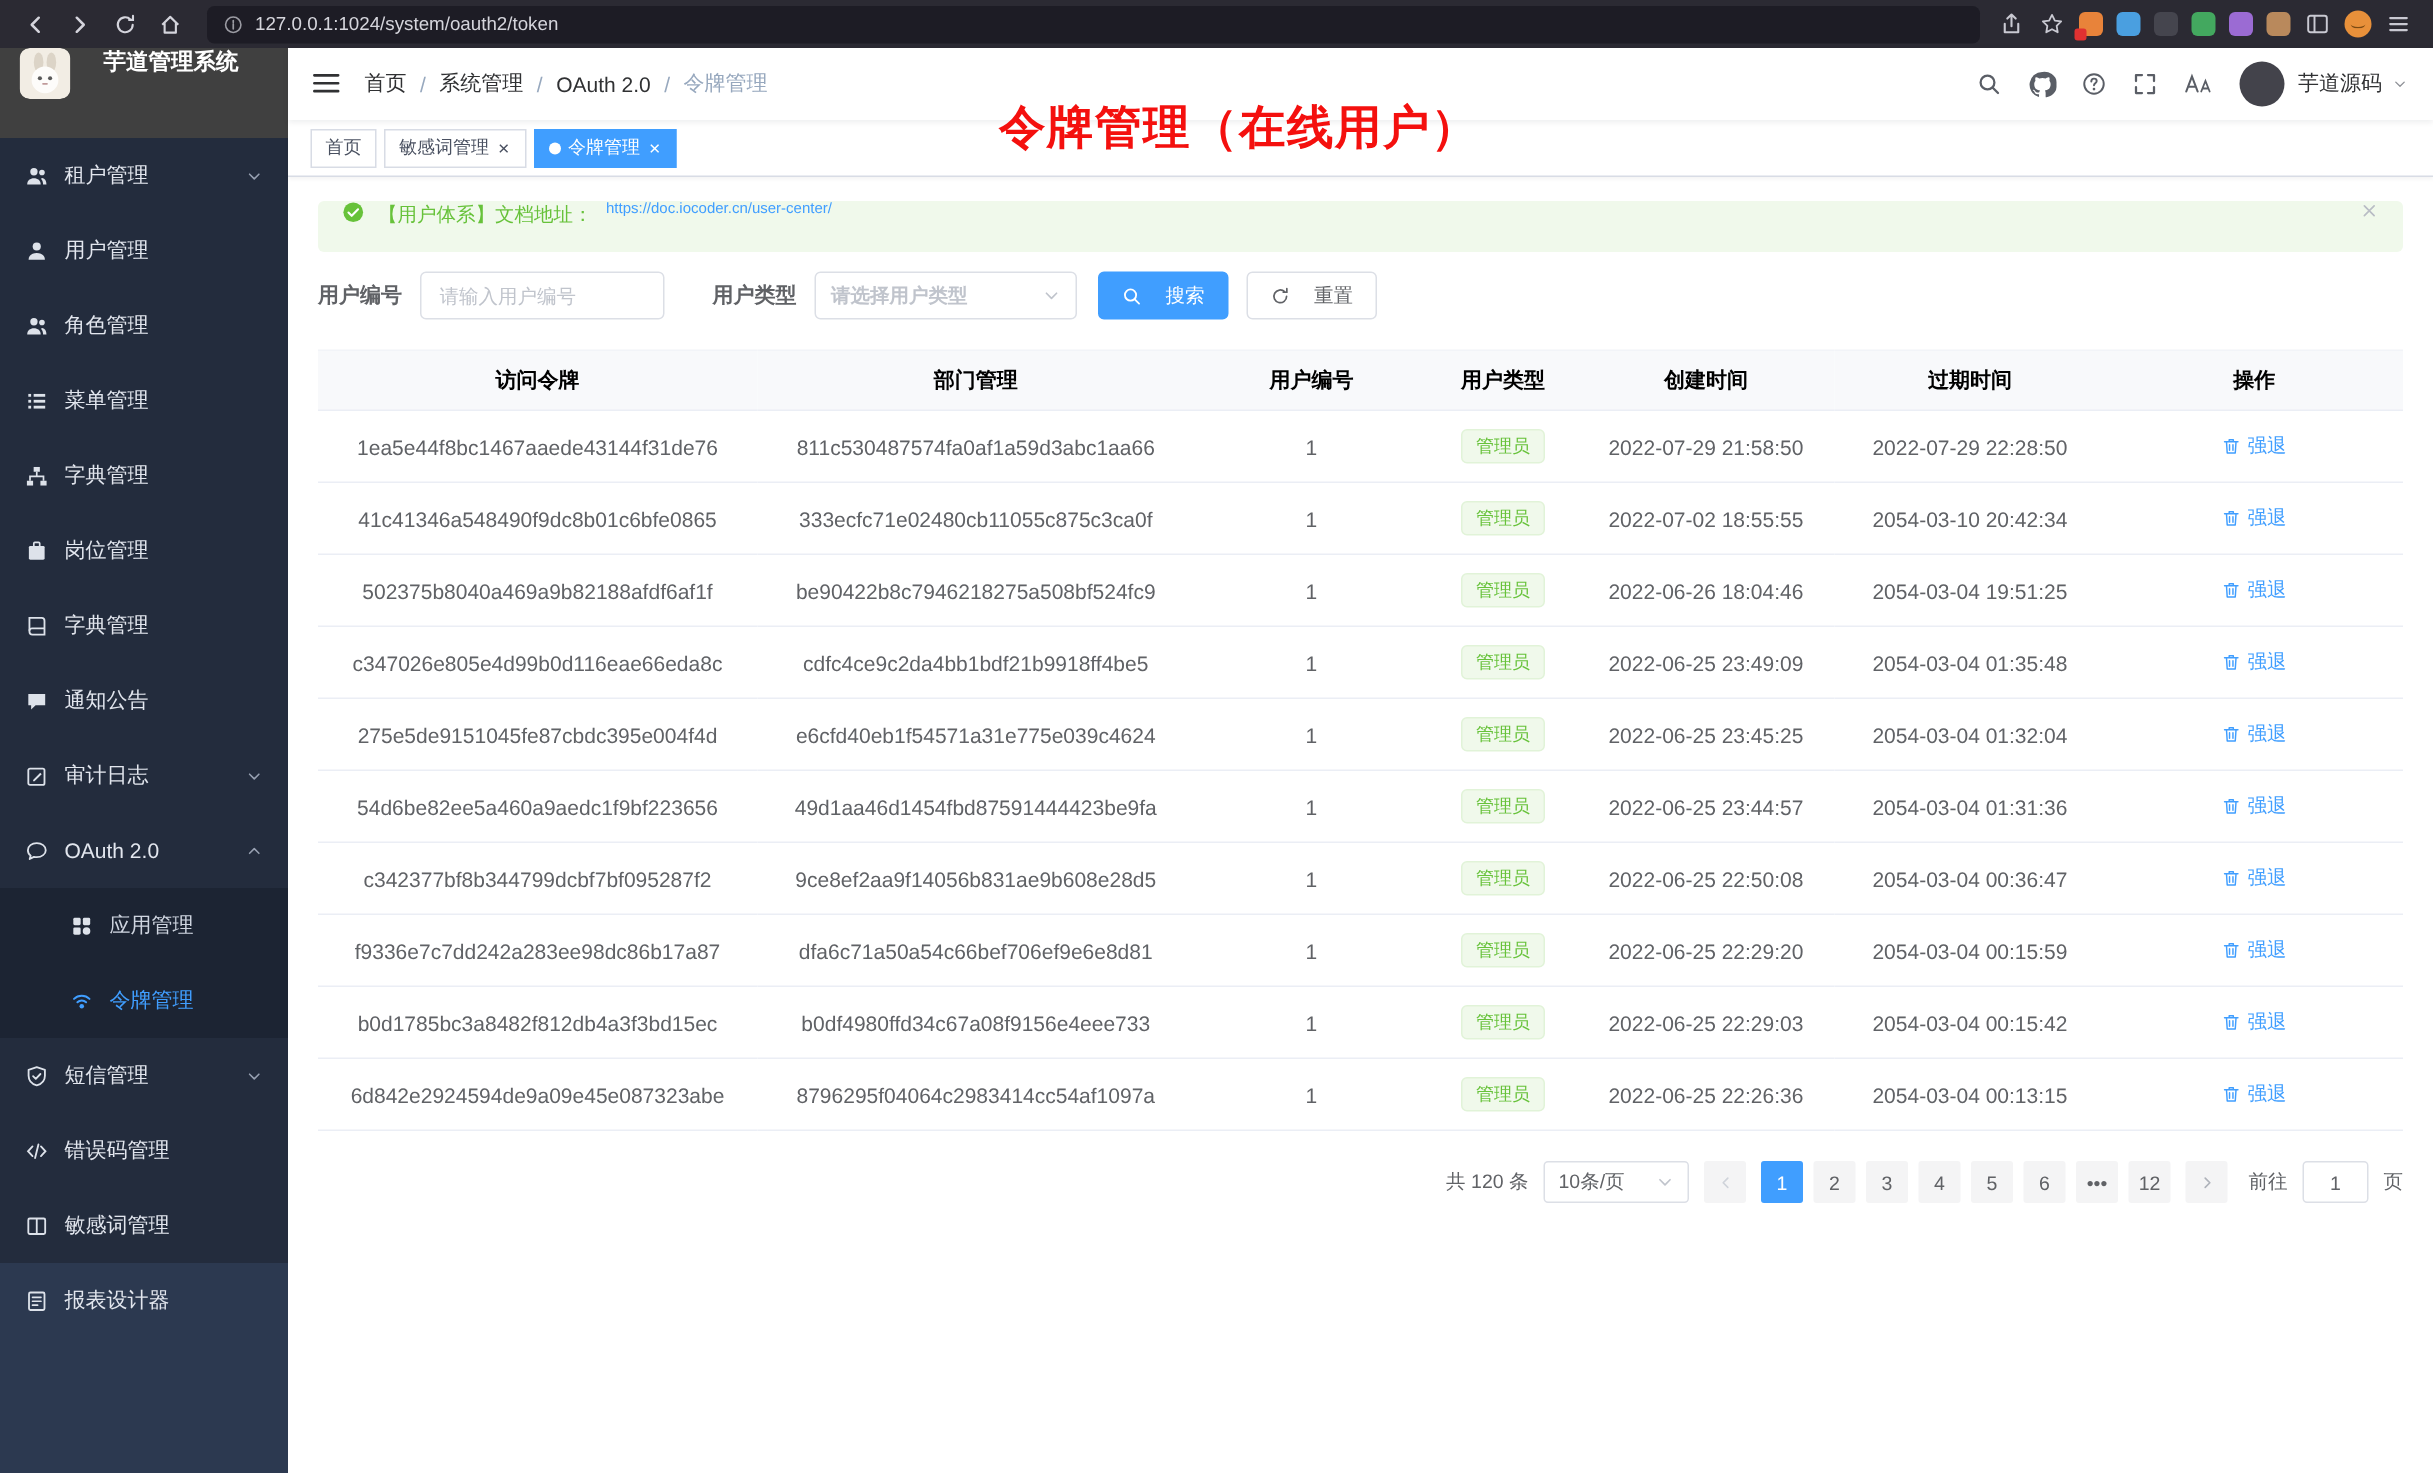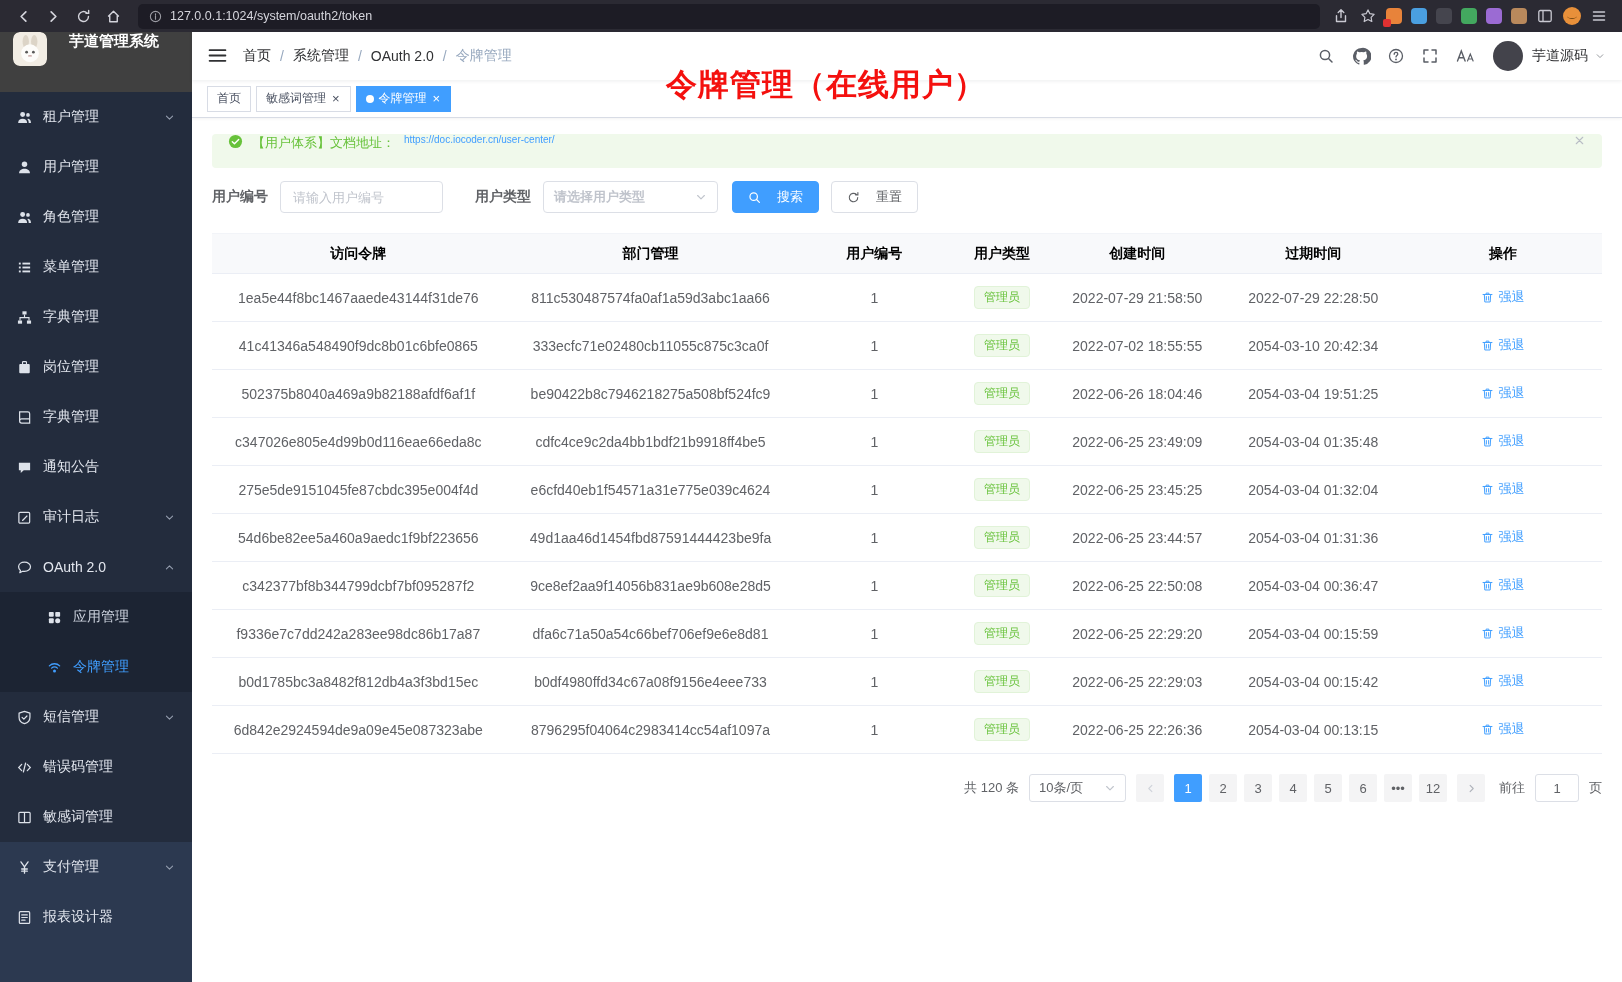--- a/index.html
+++ b/index.html
@@ -373,33 +373,20 @@
                 <path d="M8 2.5v11" stroke="currentColor" stroke-width="1.3"></path>
               </svg>
             </span>
             <span class="mi-label">敏感词管理</span>
           </div>
         </div>
       <div class="menu-bottom" id="menu-bottom">
           <div class="menu-item">
             <span class="ic mi-icon" style="width: 15px; height: 15px;">
               <svg viewBox="0 0 16 16">
-                <path d="M4.2 2L8 7.4 11.8 2M8 7.4V14M5 9.6h6M5 11.9h6" fill="none" stroke="currentColor" stroke-width="1.4" stroke-linecap="round"></path>
-              </svg>
-            </span>
-            <span class="mi-label">支付管理</span>
-            <span class="ic arrow" style="width: 11px; height: 11px;">
-              <svg viewBox="0 0 16 16">
-                <path d="M3.5 6L8 10.5 12.5 6" fill="none" stroke="currentColor" stroke-width="1.5" stroke-linecap="round" stroke-linejoin="round"></path>
-              </svg>
-            </span>
-          </div>
-          <div class="menu-item">
-            <span class="ic mi-icon" style="width: 15px; height: 15px;">
-              <svg viewBox="0 0 16 16">
                 <rect x="2.5" y="1.8" width="11" height="12.4" rx="1" fill="none" stroke="currentColor" stroke-width="1.3"></rect>
                 <path d="M5 5.2h6M5 8h6M5 10.8h3.6" stroke="currentColor" stroke-width="1.2" stroke-linecap="round"></path>
               </svg>
             </span>
             <span class="mi-label">报表设计器</span>
           </div>
         </div>
     </nav>
   </aside>
 

